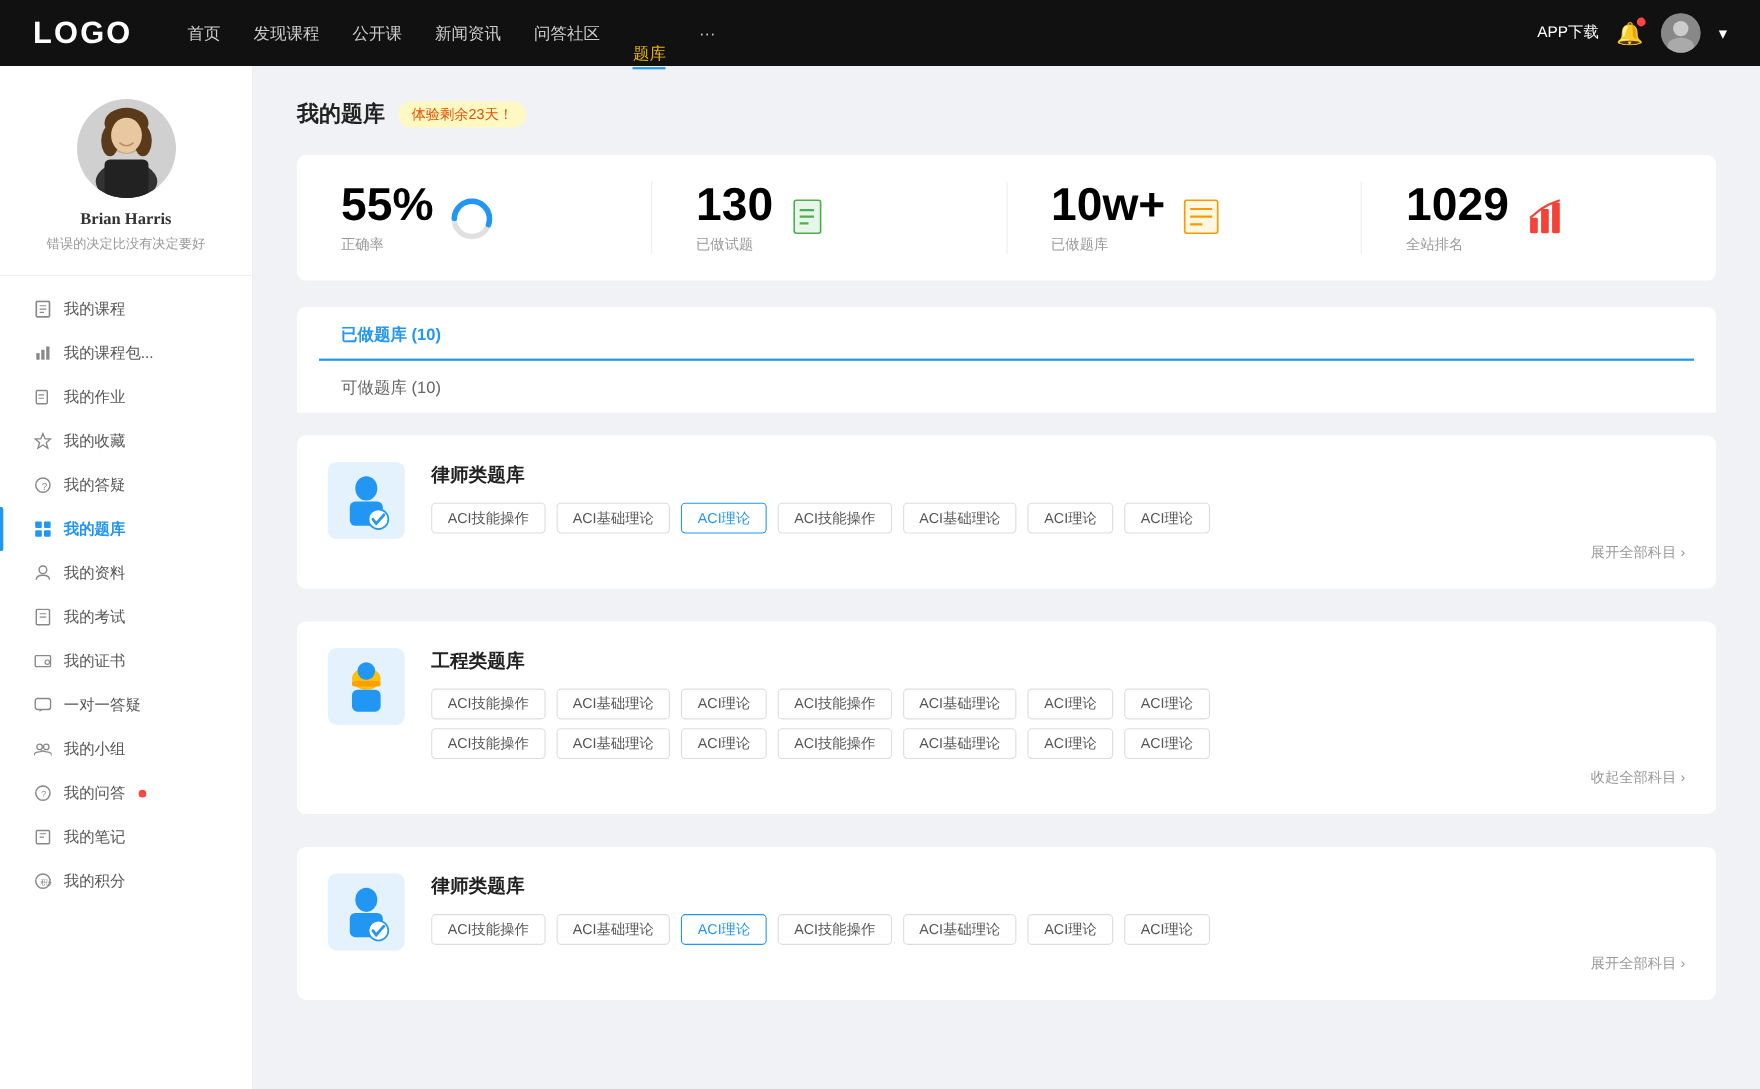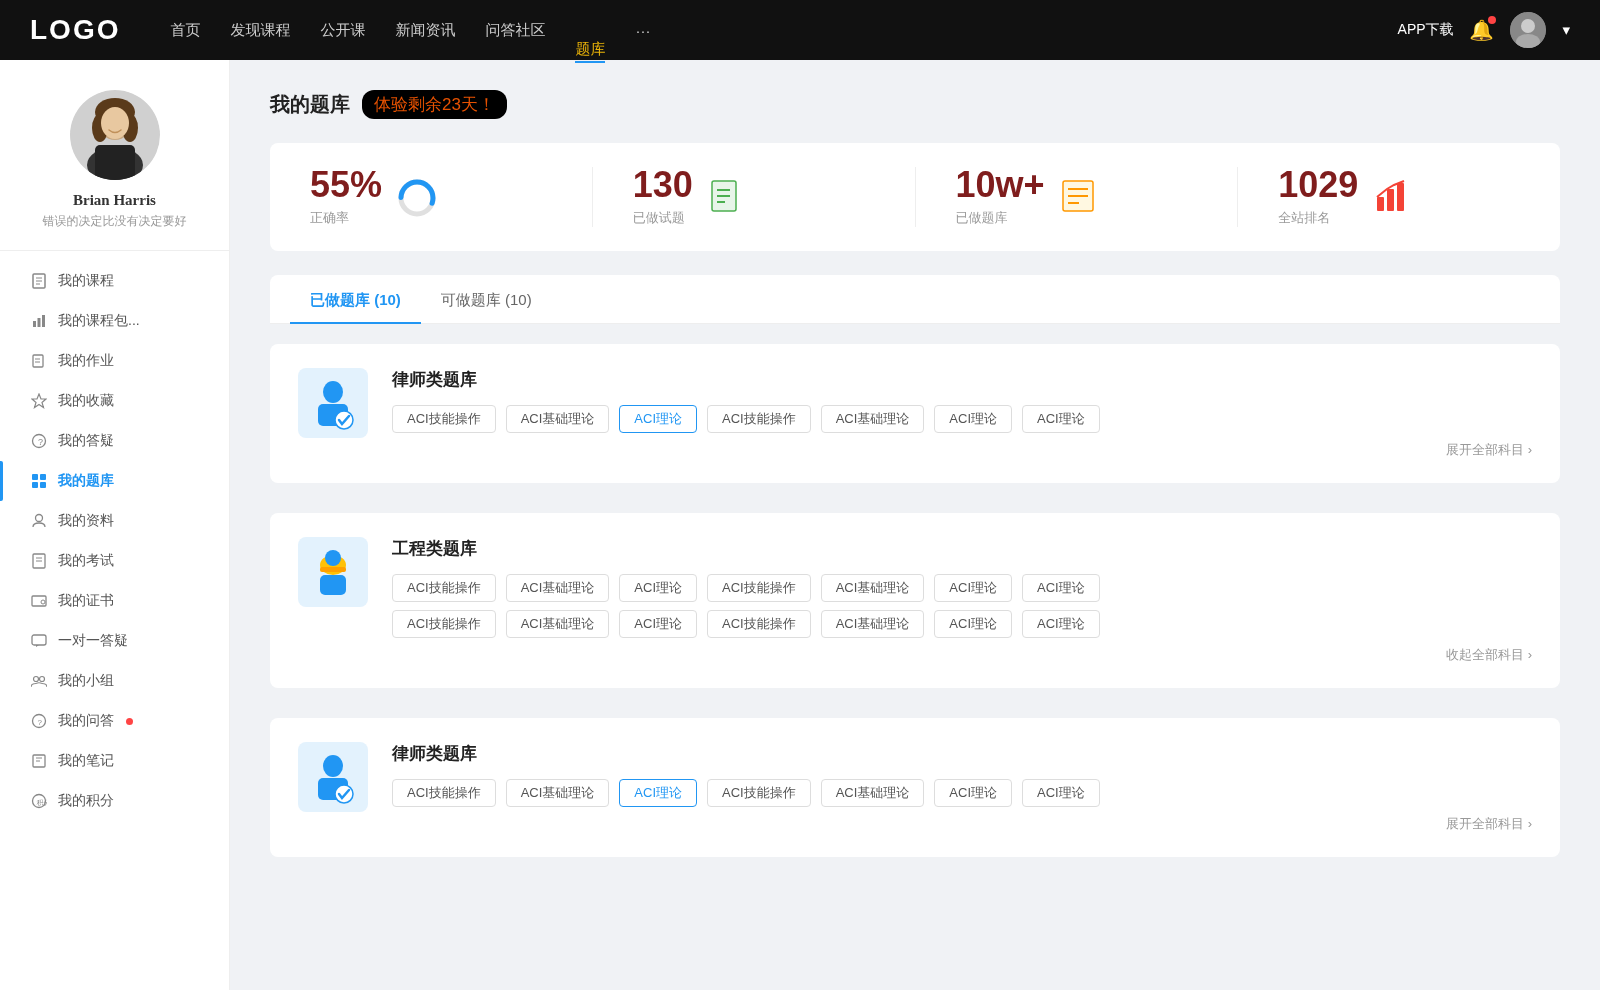--- a/index.html
+++ b/index.html
@@ -133,60 +133,61 @@
 
     
     .page-header {
       display: flex;
       align-items: center;
       gap: 12px;
       margin-bottom: 24px;
     }
     .page-title { font-size: 20px; font-weight: 600; color: #222; }
     .trial-badge {
-      background: #000000;
+      background: #fef9c3;
       color: #e65100;
       border-radius: 12px;
       padding: 3px 12px;
-      font-size: 17px;
+      font-size: 13px;
     }
 
     
     .stats-row {
       display: flex;
       background: #fff;
       border-radius: 8px;
       margin-bottom: 24px;
       padding: 24px 0;
     }
     .stat-item {
       flex: 1;
       display: flex;
       align-items: center;
       padding: 0 40px;
       border-right: 1px solid #eee;
     }
     .stat-item:last-child { border-right: none; }
     .stat-text { margin-right: 14px; }
-    .stat-value { font-size: 36px; font-weight: 700; color: #7f1d1d; line-height: 1; }
+    .stat-value { font-size: 42px; font-weight: 700; color: #000000; line-height: 1; }
     .stat-label { font-size: 13px; color: #999; margin-top: 6px; }
     .stat-icon { width: 40px; height: 40px; }
 
     
     .pie-chart { width: 42px; height: 42px; }
 
     
     .tab-bar {
       display: flex;
       gap: 0;
       margin-bottom: 20px;
       border-bottom: 1px solid #eee;
       background: #fff;
       border-radius: 8px 8px 0 0;
       padding: 0 20px;
+      flex-direction: column;
     }
     .tab-item {
       padding: 16px 20px 12px;
       cursor: pointer;
       font-size: 15px;
       color: #666;
       border-bottom: 2px solid transparent;
       margin-bottom: -1px;
     }
     .tab-item.active {

